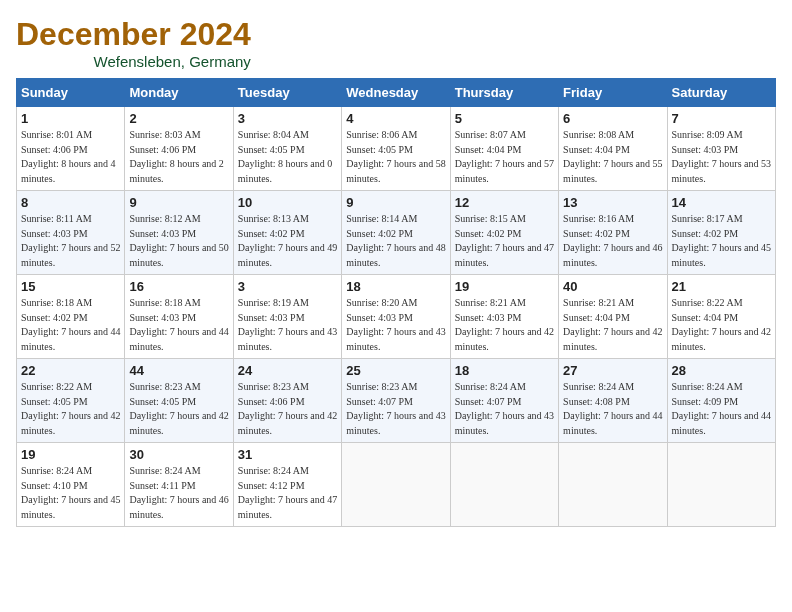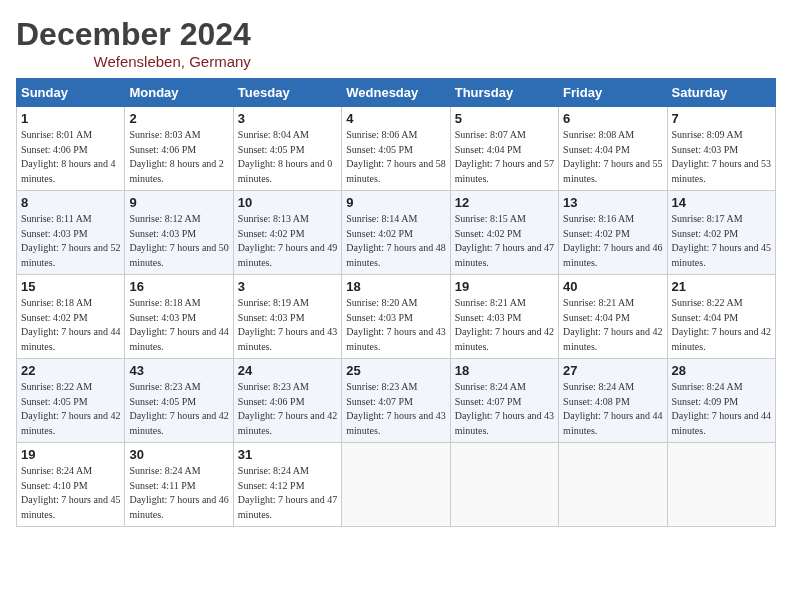--- a/index.html
+++ b/index.html
@@ -33,25 +33,25 @@
     .logo-icon {
       width: 28px;
       height: 28px;
     }
     .title-area {
       text-align: right;
     }
     .month-title {
       font-size: 32px;
       font-weight: bold;
-      color: #404040;
+      color: #a16207;
     }
     .location {
       font-size: 15px;
-      color: #7f1d1d;
+      color: #14532d;
     }
     table {
       width: 100%;
       border-collapse: collapse;
       font-size: 10.5px;
     }
     thead tr th {
       background-color: #2e6db4;
       color: #fff;
       font-size: 13px;
@@ -133,21 +133,21 @@
         <td><span class="day-num">15</span><span class="day-info">Sunrise: 8:18 AM<br>Sunset: 4:02 PM<br>Daylight: 7 hours and 44 minutes.</span></td>
         <td><span class="day-num">16</span><span class="day-info">Sunrise: 8:18 AM<br>Sunset: 4:03 PM<br>Daylight: 7 hours and 44 minutes.</span></td>
         <td><span class="day-num">3</span><span class="day-info">Sunrise: 8:19 AM<br>Sunset: 4:03 PM<br>Daylight: 7 hours and 43 minutes.</span></td>
         <td><span class="day-num">18</span><span class="day-info">Sunrise: 8:20 AM<br>Sunset: 4:03 PM<br>Daylight: 7 hours and 43 minutes.</span></td>
         <td><span class="day-num">19</span><span class="day-info">Sunrise: 8:21 AM<br>Sunset: 4:03 PM<br>Daylight: 7 hours and 42 minutes.</span></td>
         <td><span class="day-num">40</span><span class="day-info">Sunrise: 8:21 AM<br>Sunset: 4:04 PM<br>Daylight: 7 hours and 42 minutes.</span></td>
         <td><span class="day-num">21</span><span class="day-info">Sunrise: 8:22 AM<br>Sunset: 4:04 PM<br>Daylight: 7 hours and 42 minutes.</span></td>
       </tr>
       <tr>
         <td><span class="day-num">22</span><span class="day-info">Sunrise: 8:22 AM<br>Sunset: 4:05 PM<br>Daylight: 7 hours and 42 minutes.</span></td>
-        <td><span class="day-num">43</span><span class="day-info">Sunrise: 8:23 AM<br>Sunset: 4:05 PM<br>Daylight: 7 hours and 42 minutes.</span></td>
+        <td><span class="day-num">44</span><span class="day-info">Sunrise: 8:23 AM<br>Sunset: 4:05 PM<br>Daylight: 7 hours and 42 minutes.</span></td>
         <td><span class="day-num">24</span><span class="day-info">Sunrise: 8:23 AM<br>Sunset: 4:06 PM<br>Daylight: 7 hours and 42 minutes.</span></td>
         <td><span class="day-num">25</span><span class="day-info">Sunrise: 8:23 AM<br>Sunset: 4:07 PM<br>Daylight: 7 hours and 43 minutes.</span></td>
         <td><span class="day-num">18</span><span class="day-info">Sunrise: 8:24 AM<br>Sunset: 4:07 PM<br>Daylight: 7 hours and 43 minutes.</span></td>
         <td><span class="day-num">27</span><span class="day-info">Sunrise: 8:24 AM<br>Sunset: 4:08 PM<br>Daylight: 7 hours and 44 minutes.</span></td>
         <td><span class="day-num">28</span><span class="day-info">Sunrise: 8:24 AM<br>Sunset: 4:09 PM<br>Daylight: 7 hours and 44 minutes.</span></td>
       </tr>
       <tr>
         <td><span class="day-num">19</span><span class="day-info">Sunrise: 8:24 AM<br>Sunset: 4:10 PM<br>Daylight: 7 hours and 45 minutes.</span></td>
         <td><span class="day-num">30</span><span class="day-info">Sunrise: 8:24 AM<br>Sunset: 4:11 PM<br>Daylight: 7 hours and 46 minutes.</span></td>
         <td><span class="day-num">31</span><span class="day-info">Sunrise: 8:24 AM<br>Sunset: 4:12 PM<br>Daylight: 7 hours and 47 minutes.</span></td>

